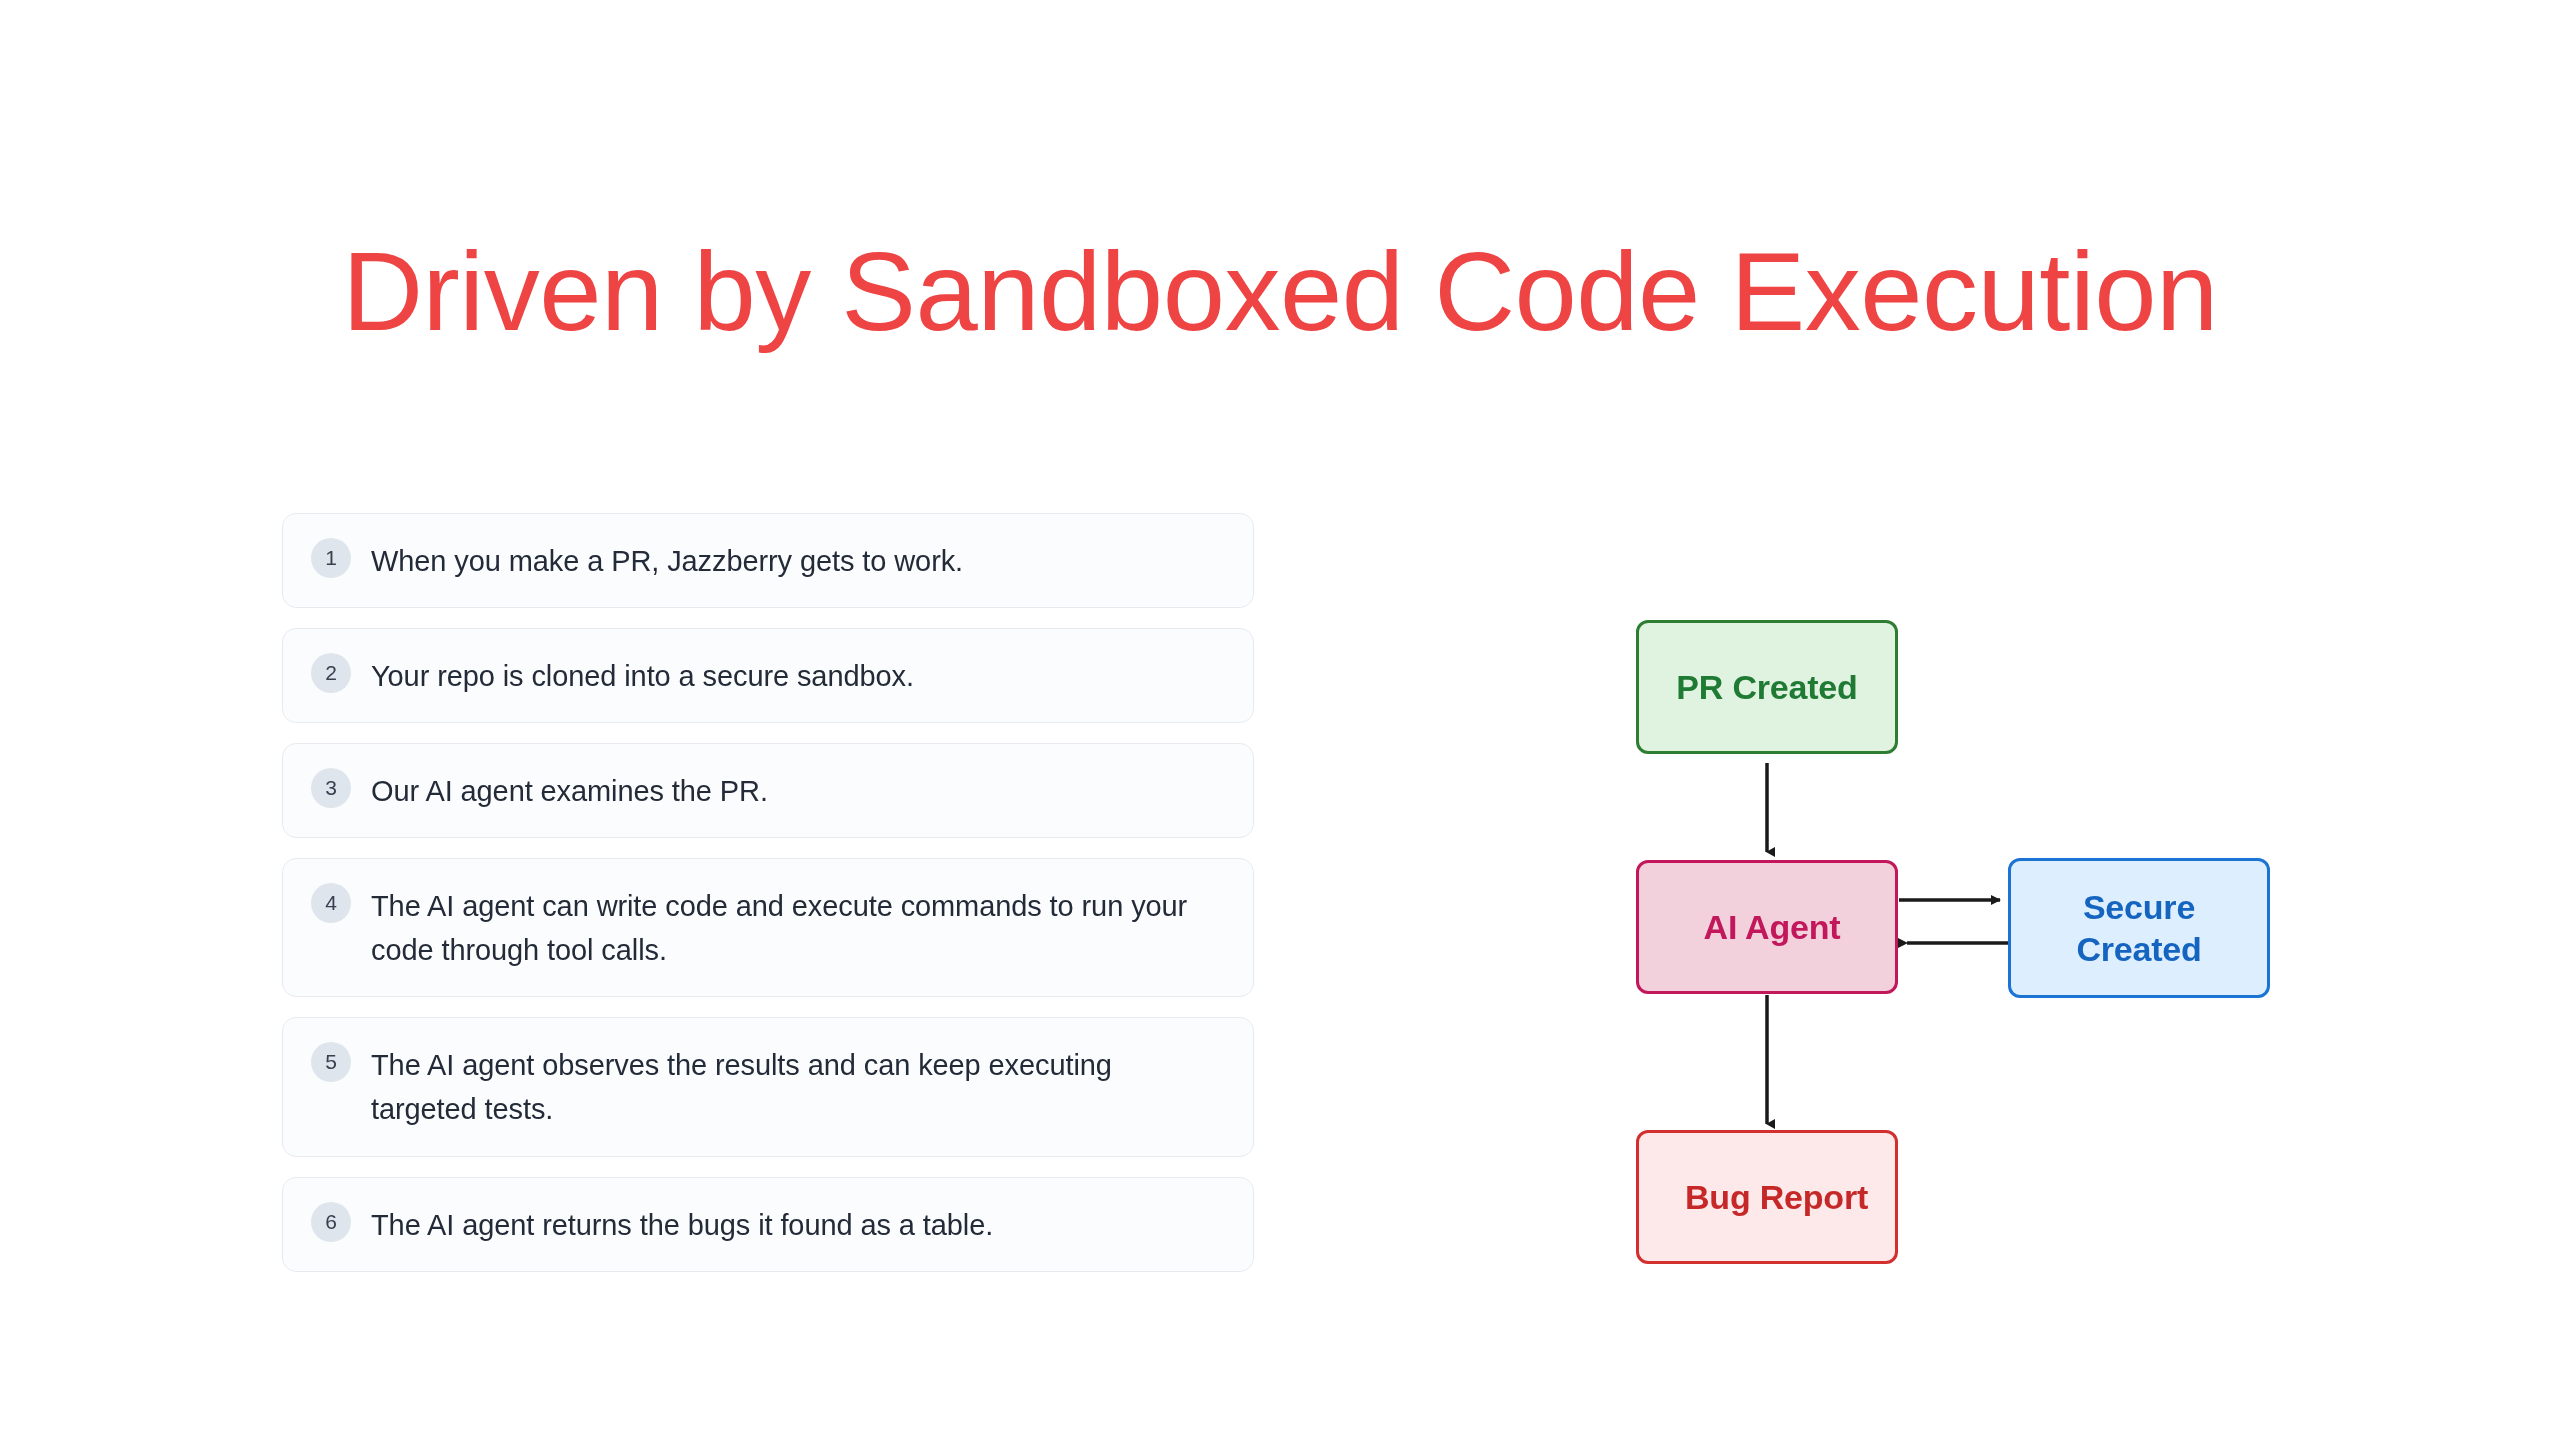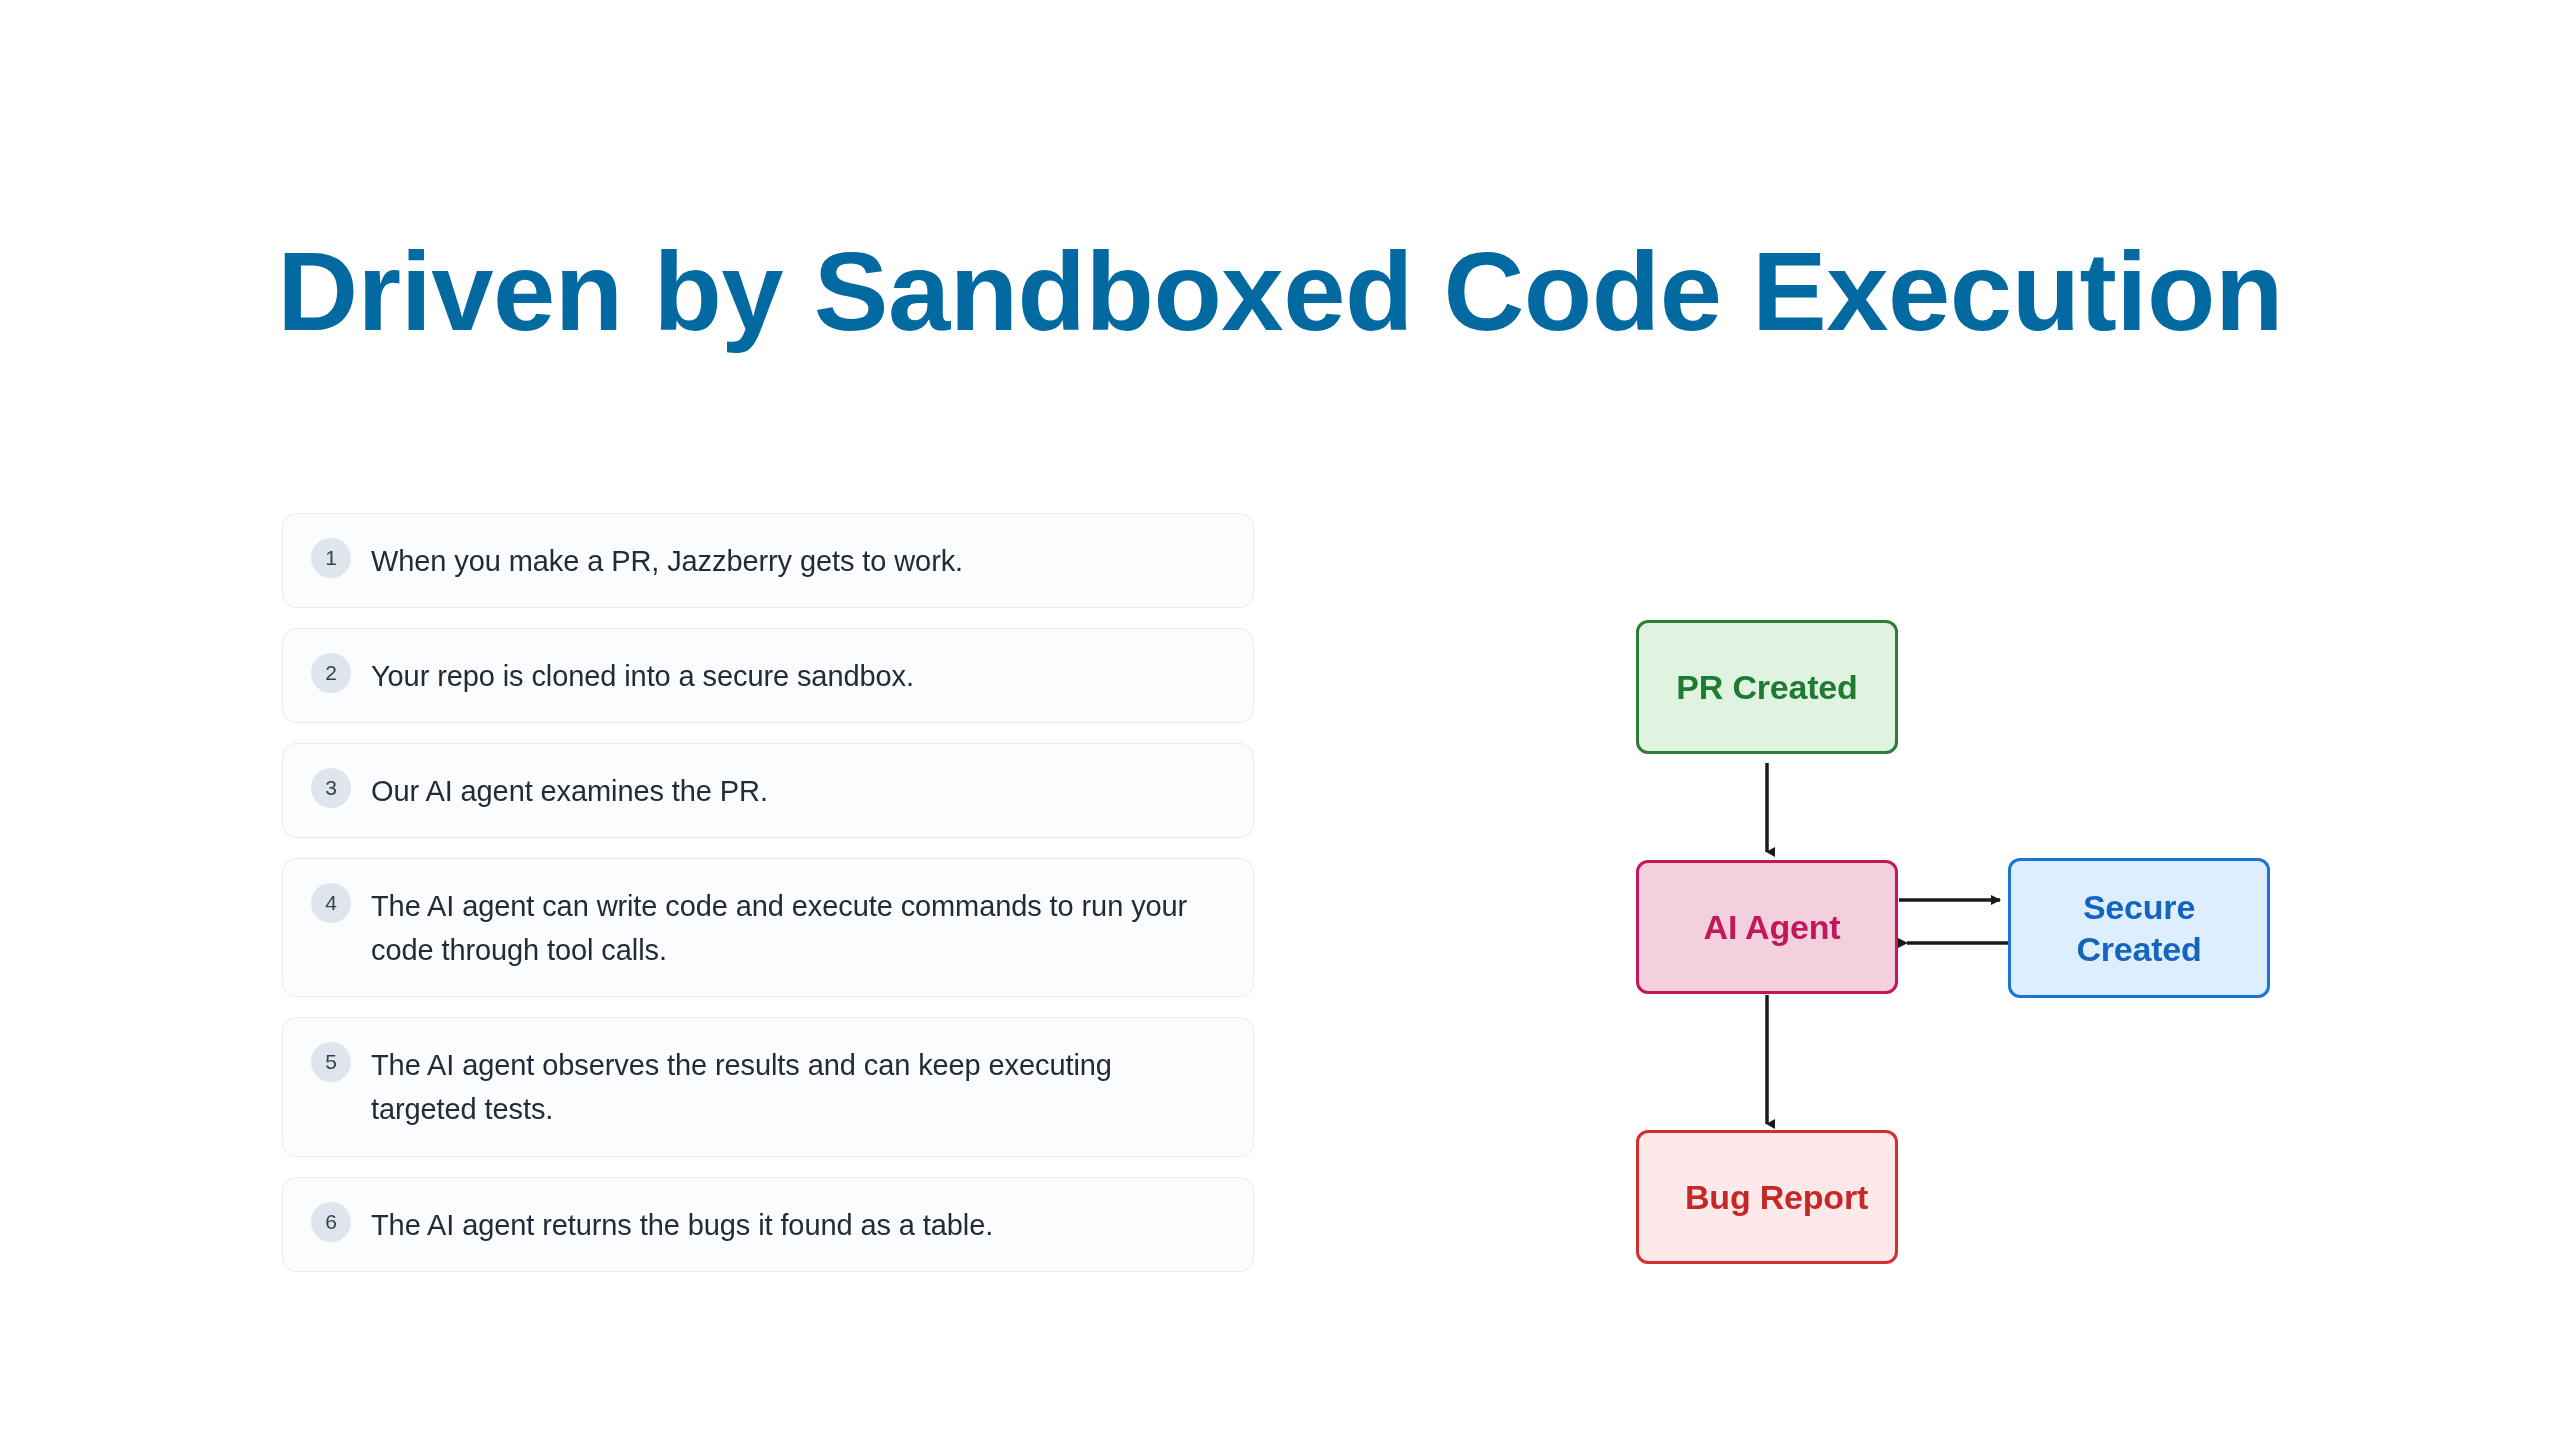--- a/index.html
+++ b/index.html
@@ -21,23 +21,23 @@
 
   
   .page-title {
     position: absolute;
     left: 0;
     top: 228px;
     width: 2560px;
     text-align: center;
     font-family: "Liberation Sans", sans-serif;
     font-size: 112px;
-    font-weight: 700;
+    font-weight: 400;
     line-height: 1.15;
-    color: #0369a1;
+    color: #ef4444;
     letter-spacing: -0.5px;
     white-space: nowrap;
   }
 
   
   .steps-list {
     position: absolute;
     left: 282px;
     top: 513px;
     width: 972px;

